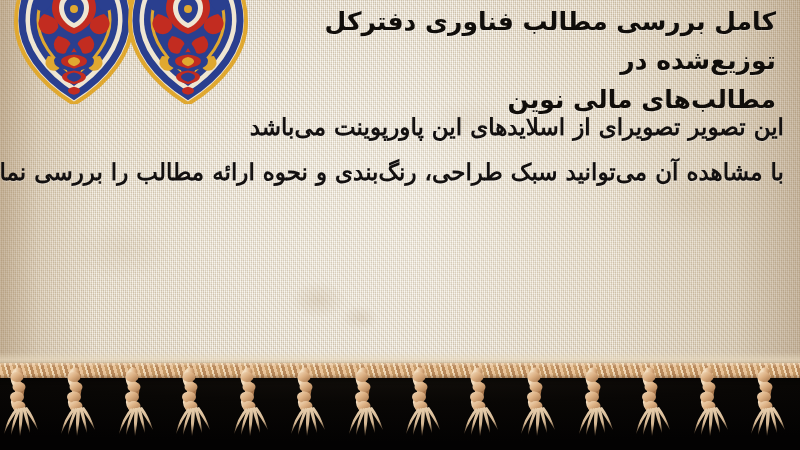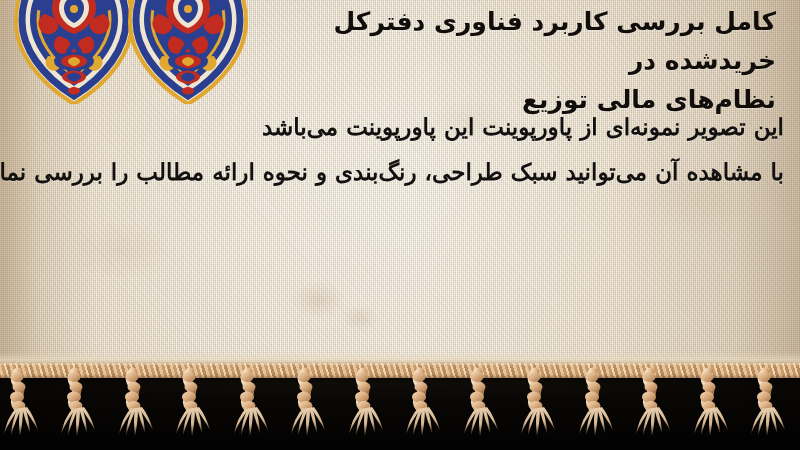--- a/index.html
+++ b/index.html
@@ -168,26 +168,26 @@
     <use href="#medallion" x="0" y="46"></use>
     <use href="#pendant" x="0" y="152" transform="scale(1 0.62) translate(0 6)"></use>
   </svg>
 
   <svg class="ornament orn-b" viewBox="0 0 120 150">
     <use href="#medallion" x="0" y="46"></use>
     <use href="#pendant" x="0" y="152" transform="scale(1 0.62) translate(0 6)"></use>
   </svg>
 
   <div class="title-block">
-    <span>کامل بررسی کاربرد فناوری دفترکل خرید‌شده در</span>
-    <span class="title-line-2">نظام‌های مالی توزیع</span>
+    <span>کامل بررسی مطالب فناوری دفترکل توزیع‌شده در</span>
+    <span class="title-line-2">مطالب‌های مالی نوین</span>
   </div>
 
   <div class="body-block">
-    <p class="bl-1">این تصویر نمونه‌ای از پاورپوینت این پاورپوینت می‌باشد</p>
+    <p class="bl-1">این تصویر تصویر‌ای از اسلایدهای این پاورپوینت می‌باشد</p>
     <p class="bl-2">با مشاهده آن می‌توانید سبک طراحی، رنگ‌بندی و نحوه ارائه مطالب را بررسی نمایید</p>
   </div>
 
   <div class="cloth-edge"></div>
   <div class="black-band"></div>
   <div class="cord"></div>
   <svg class="fringe-row" viewBox="0 0 800 84" preserveAspectRatio="none">
     <defs>
       <linearGradient id="knotGrad" x1="0" y1="0" x2="1" y2="1">
         <stop offset="0%" stop-color="#f3dcbd"></stop>

